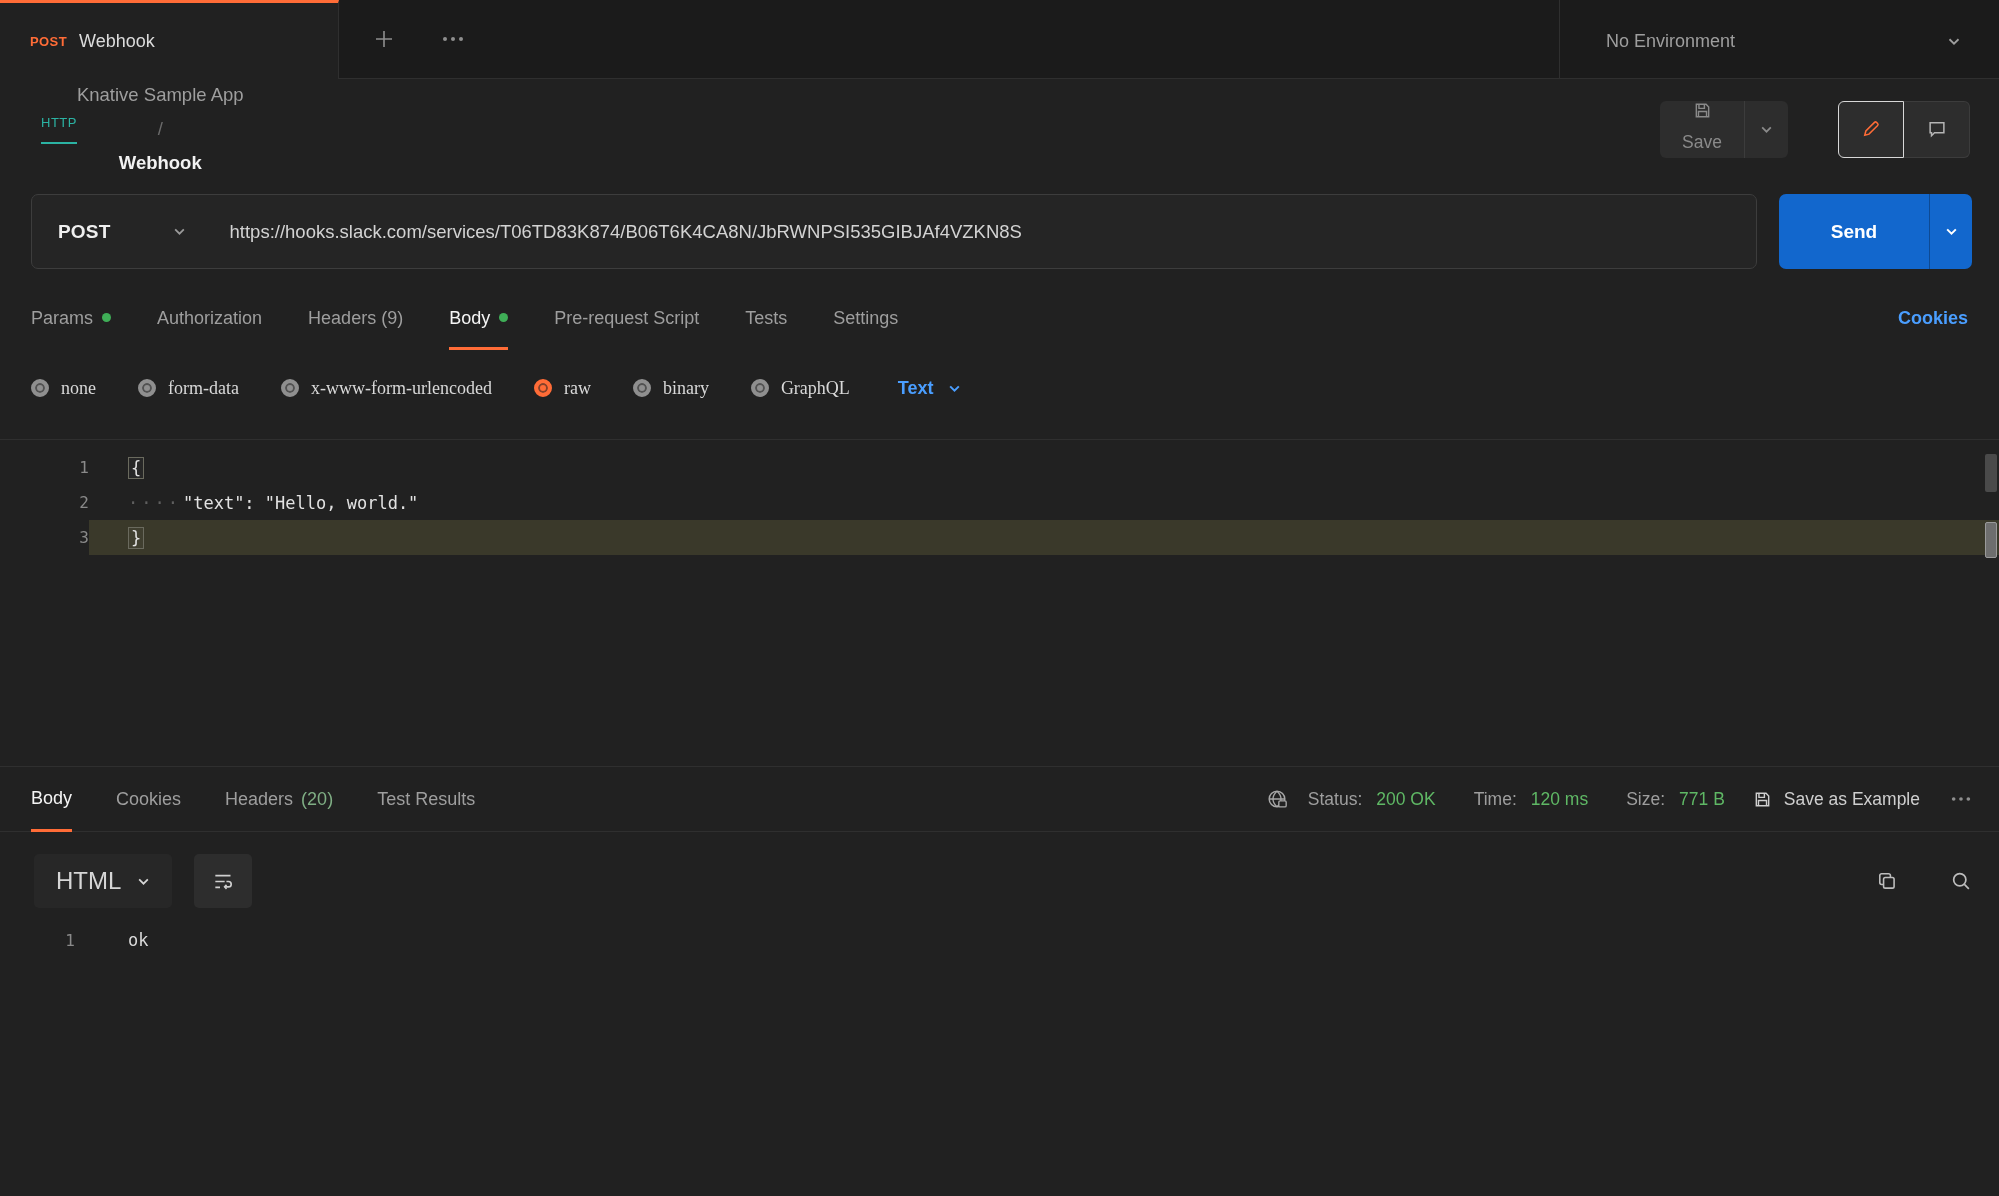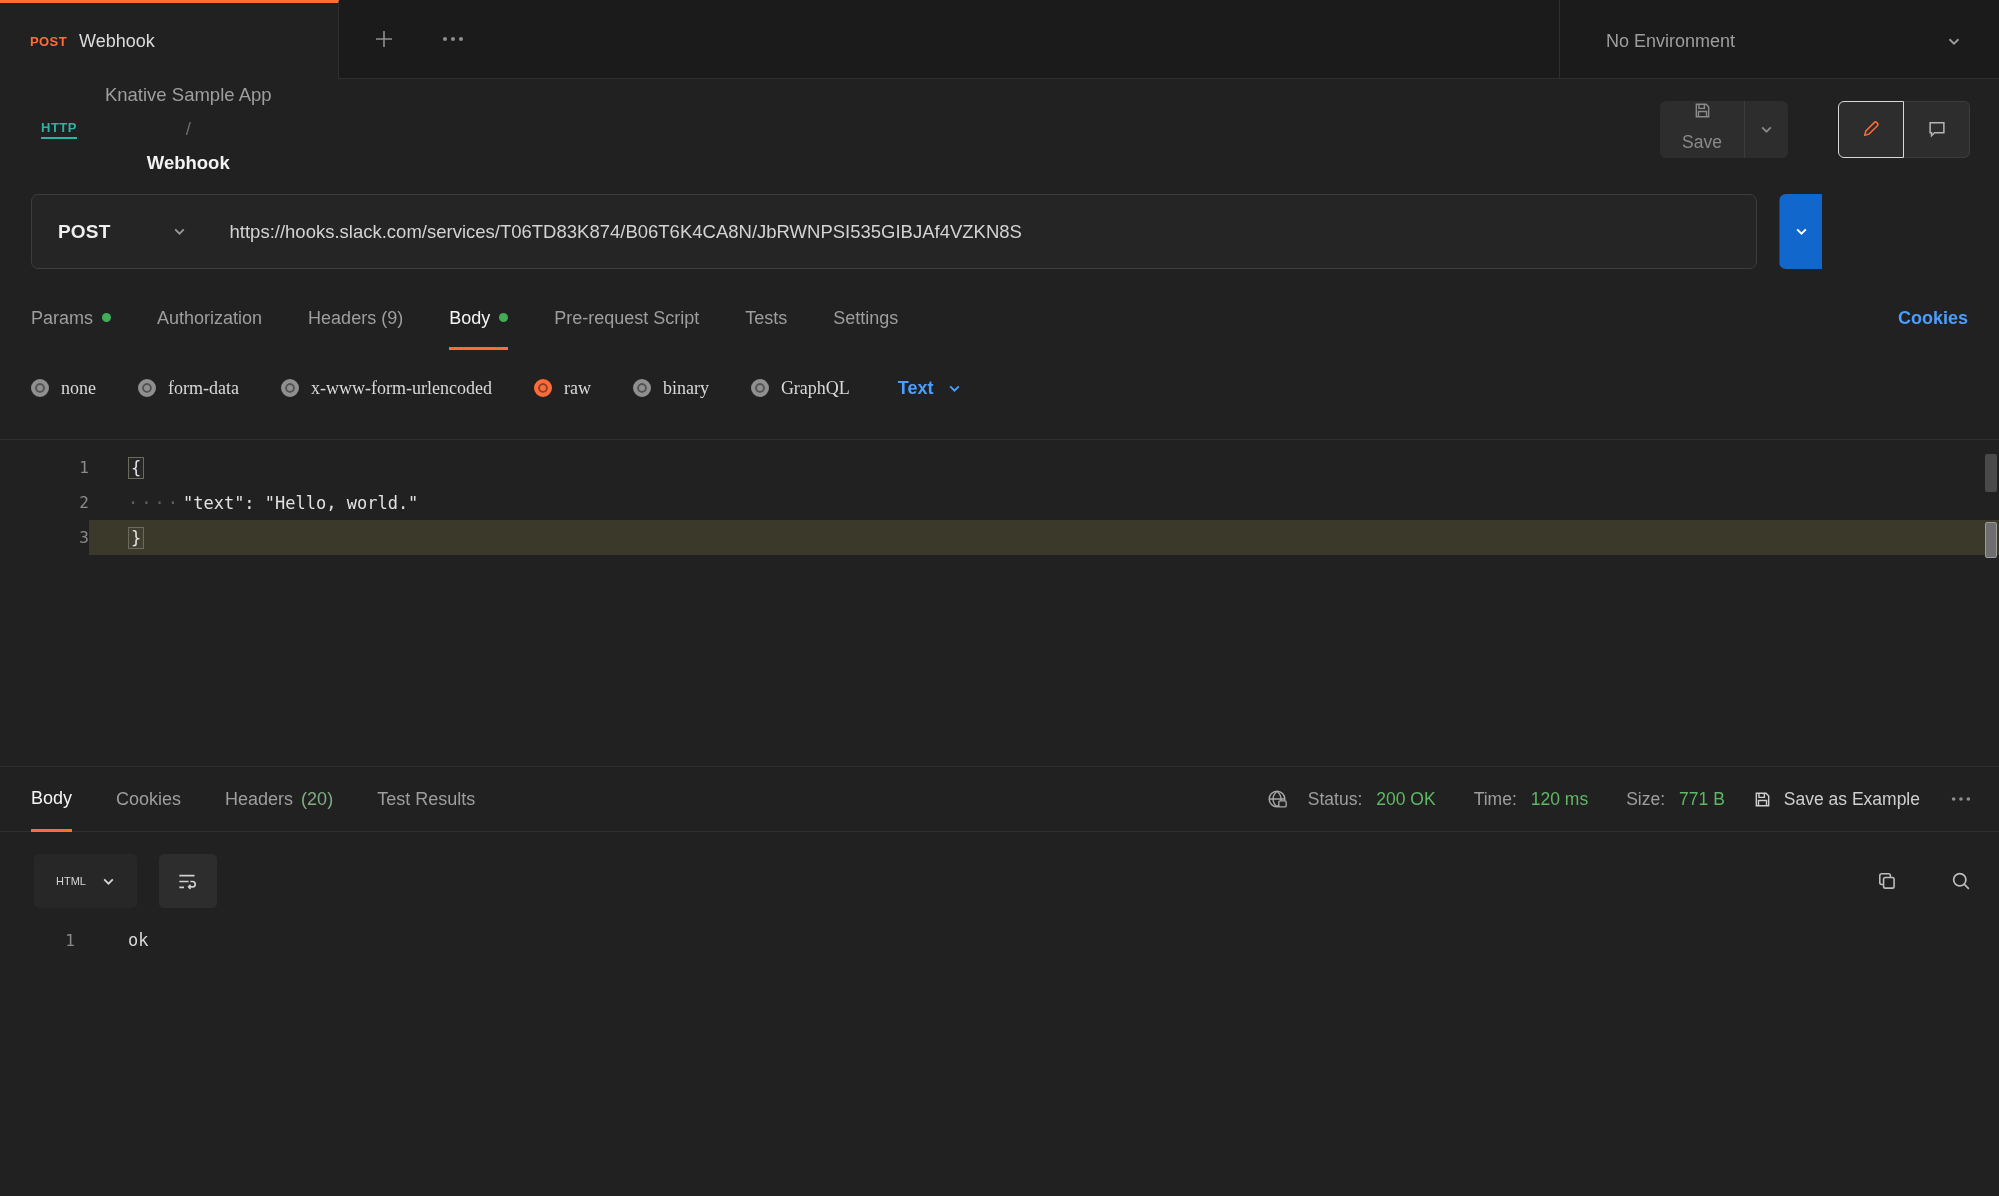--- a/index.html
+++ b/index.html
@@ -36,22 +36,22 @@
   .tab-title{color:#dcdcdc;font-size:18px;}
   .tabbar-icons{display:flex;align-items:center;gap:44px;padding-left:32px;color:#8f8f8f;}
   .tabbar-spacer{flex:1;}
   .env-select{width:440px;display:flex;align-items:center;border-left:1px solid var(--border);
               padding:4px 38px 0 46px;color:var(--txt-dim);cursor:pointer;}
   .env-select span{flex:1;font-size:18px;}
   .icon-btn{display:flex;align-items:center;justify-content:center;cursor:pointer;color:#8f8f8f;background:none;border:none;padding:0;}
 
   
   .req-header{height:100px;display:flex;align-items:center;padding:0 29px 0 41px;}
-  .http-badge{color:var(--teal);font-size:13px;font-weight:700;letter-spacing:.5px;
-              border-bottom:2px solid var(--teal);padding-bottom:2px;margin-right:28px;}
+  .http-badge{color:var(--teal);font-size:13px;font-weight:400;letter-spacing:.5px;
+              border-bottom:2px solid var(--teal);padding-bottom:12px;}
   .breadcrumb{display:flex;align-items:center;gap:12px;font-size:18.5px;flex-direction:column;}
   .bc-collection{color:var(--txt-dim);cursor:pointer;}
   .bc-sep{color:#6b6b6b;}
   .bc-request{color:#f2f2f2;font-weight:700;cursor:pointer;}
   .req-header-right{margin-left:auto;display:flex;align-items:center;}
   .save-group{display:flex;align-items:stretch;height:57px;background:var(--btn);border-radius:6px;overflow:hidden;}
   .save-main{display:flex;align-items:center;gap:12px;padding:0 22px;color:var(--txt-faint);font-size:17.5px;cursor:pointer;flex-direction:column;}
   .save-chev{display:flex;align-items:center;padding:0 15px;border-left:1px solid #3c3c3c;color:var(--txt-faint);cursor:pointer;}
   .iconpair{display:flex;margin-left:50px;border-radius:6px;}
   .iconpair .seg{width:66px;height:57px;display:flex;align-items:center;justify-content:center;background:var(--btn);cursor:pointer;}
@@ -112,21 +112,21 @@
   .save-example{display:flex;align-items:center;gap:12px;color:#cfcfcf;cursor:pointer;margin-left:14px;}
   .resp-more{margin-left:16px;color:#8f8f8f;cursor:pointer;}
   .globe{color:#a8a8a8;margin-right:6px;}
 
   
   .resp-toolbar{display:flex;align-items:center;margin:22px 27px 0 16px;}
   .viewgroup{display:flex;align-items:stretch;height:54px;background:#272727;border-radius:5px;overflow:hidden;}
   .vseg{display:flex;align-items:center;padding:0 26px;color:var(--txt-dim);font-size:18px;cursor:pointer;}
   .vseg.active{background:#3f3f3f;color:#f5f5f5;}
   .format-select{display:flex;align-items:center;gap:16px;height:54px;background:#272727;border-radius:5px;
-                 padding:0 22px;margin-left:18px;color:#d6d6d6;font-size:11px;cursor:pointer;}
+                 padding:0 22px;margin-left:18px;color:#d6d6d6;font-size:24px;cursor:pointer;}
   .wrap-btn{width:58px;height:54px;display:flex;align-items:center;justify-content:center;background:#2d2d2d;
             border-radius:5px;margin-left:22px;color:#d0d0d0;cursor:pointer;}
   .resp-toolbar-right{margin-left:auto;display:flex;align-items:center;gap:52px;color:#bdbdbd;}
 
   
   .resp-body{margin-top:14px;}
   .rline{display:flex;height:36px;align-items:center;font-family:"DejaVu Sans Mono", monospace;}
   .rgut{width:75px;text-align:right;color:#8a8a8a;font-size:16px;flex:0 0 75px;}
   .rcode{padding-left:53px;font-size:17px;color:#dadada;}
 </style>
@@ -203,20 +203,21 @@
   <div class="url-box">
     <div class="method-select">
       <b>POST</b>
       <svg class="chev" width="13" height="9" viewBox="0 0 12 8">
           <path d="M2 2l4 4 4-4" fill="none" stroke="currentColor" stroke-width="1.6"></path>
         </svg>
     </div>
     <div class="url-text">https://hooks.slack.com/services/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</div>
   </div>
   <div class="send-group">
+    <div class="send-main">Send</div>
     <div class="send-chev">
       <svg width="13" height="9" viewBox="0 0 12 8">
           <path d="M2 2l4 4 4-4" fill="none" stroke="currentColor" stroke-width="1.8"></path>
         </svg>
     </div>
   </div>
 </section>
 
 <nav class="req-tabs">
   <div class="rtab">

